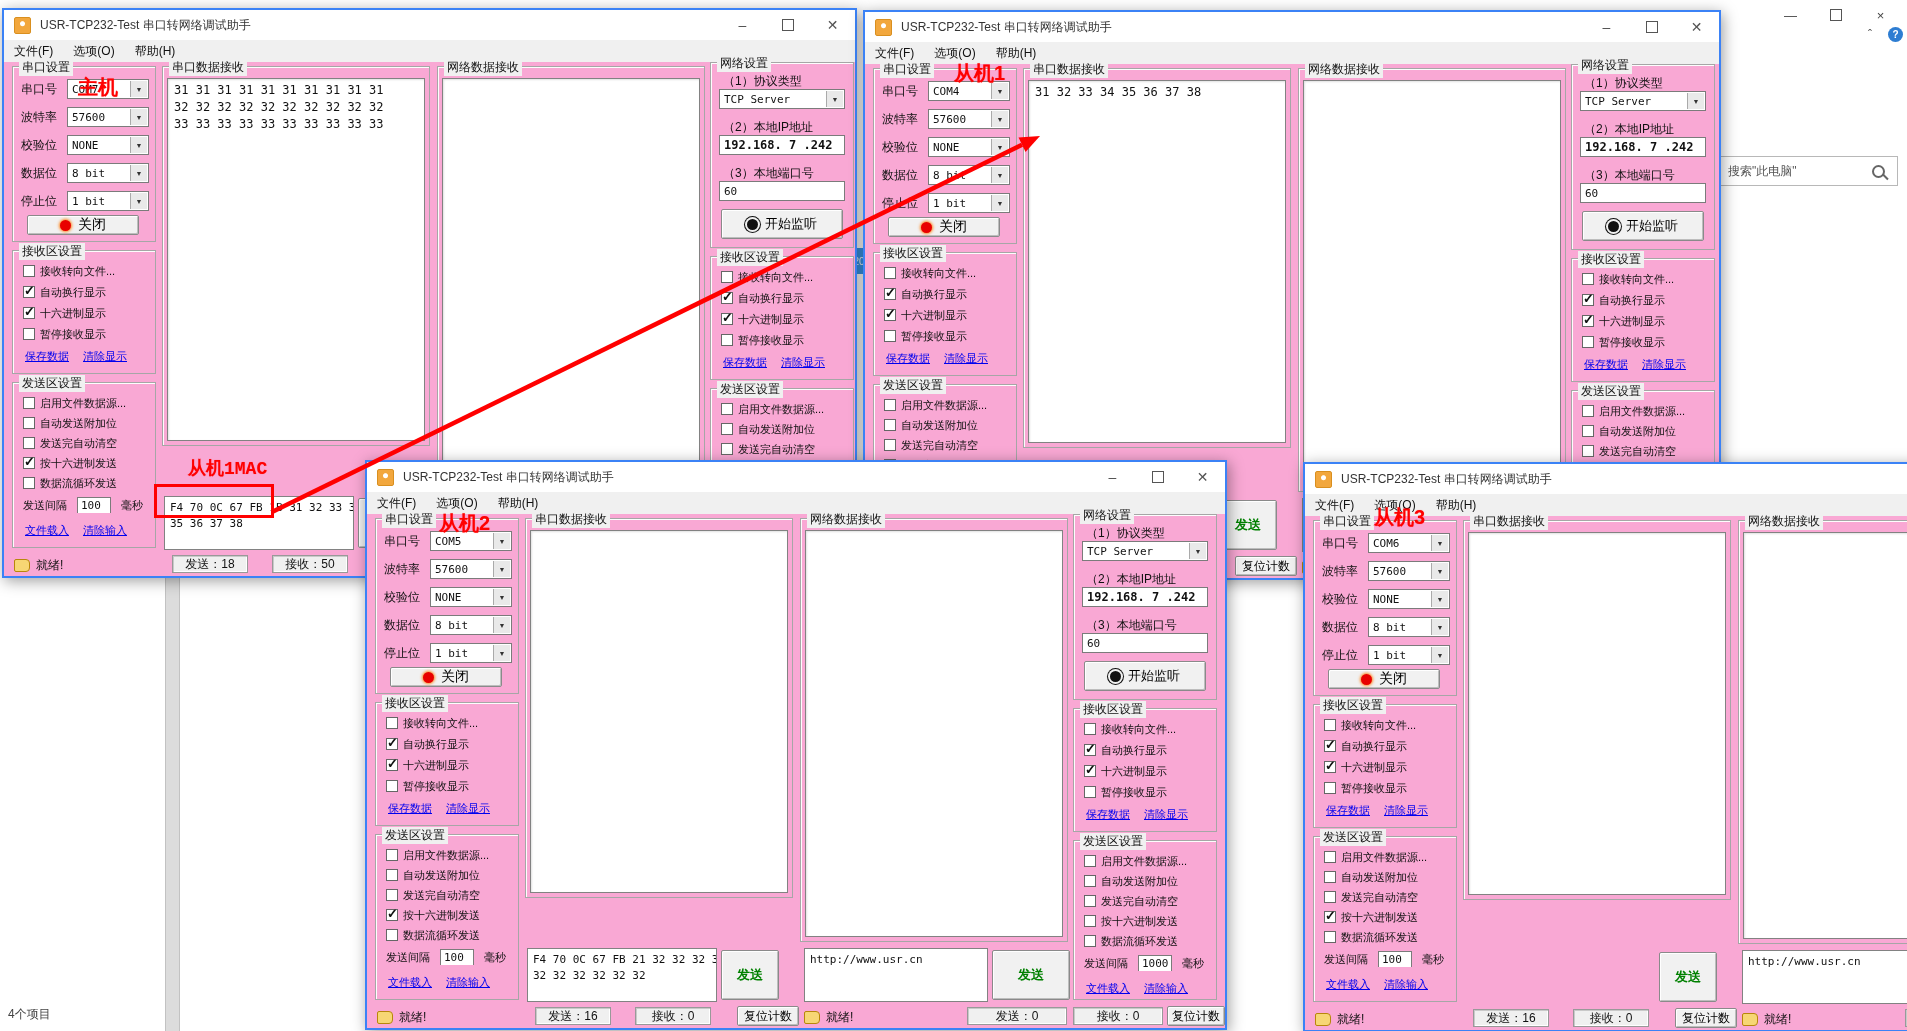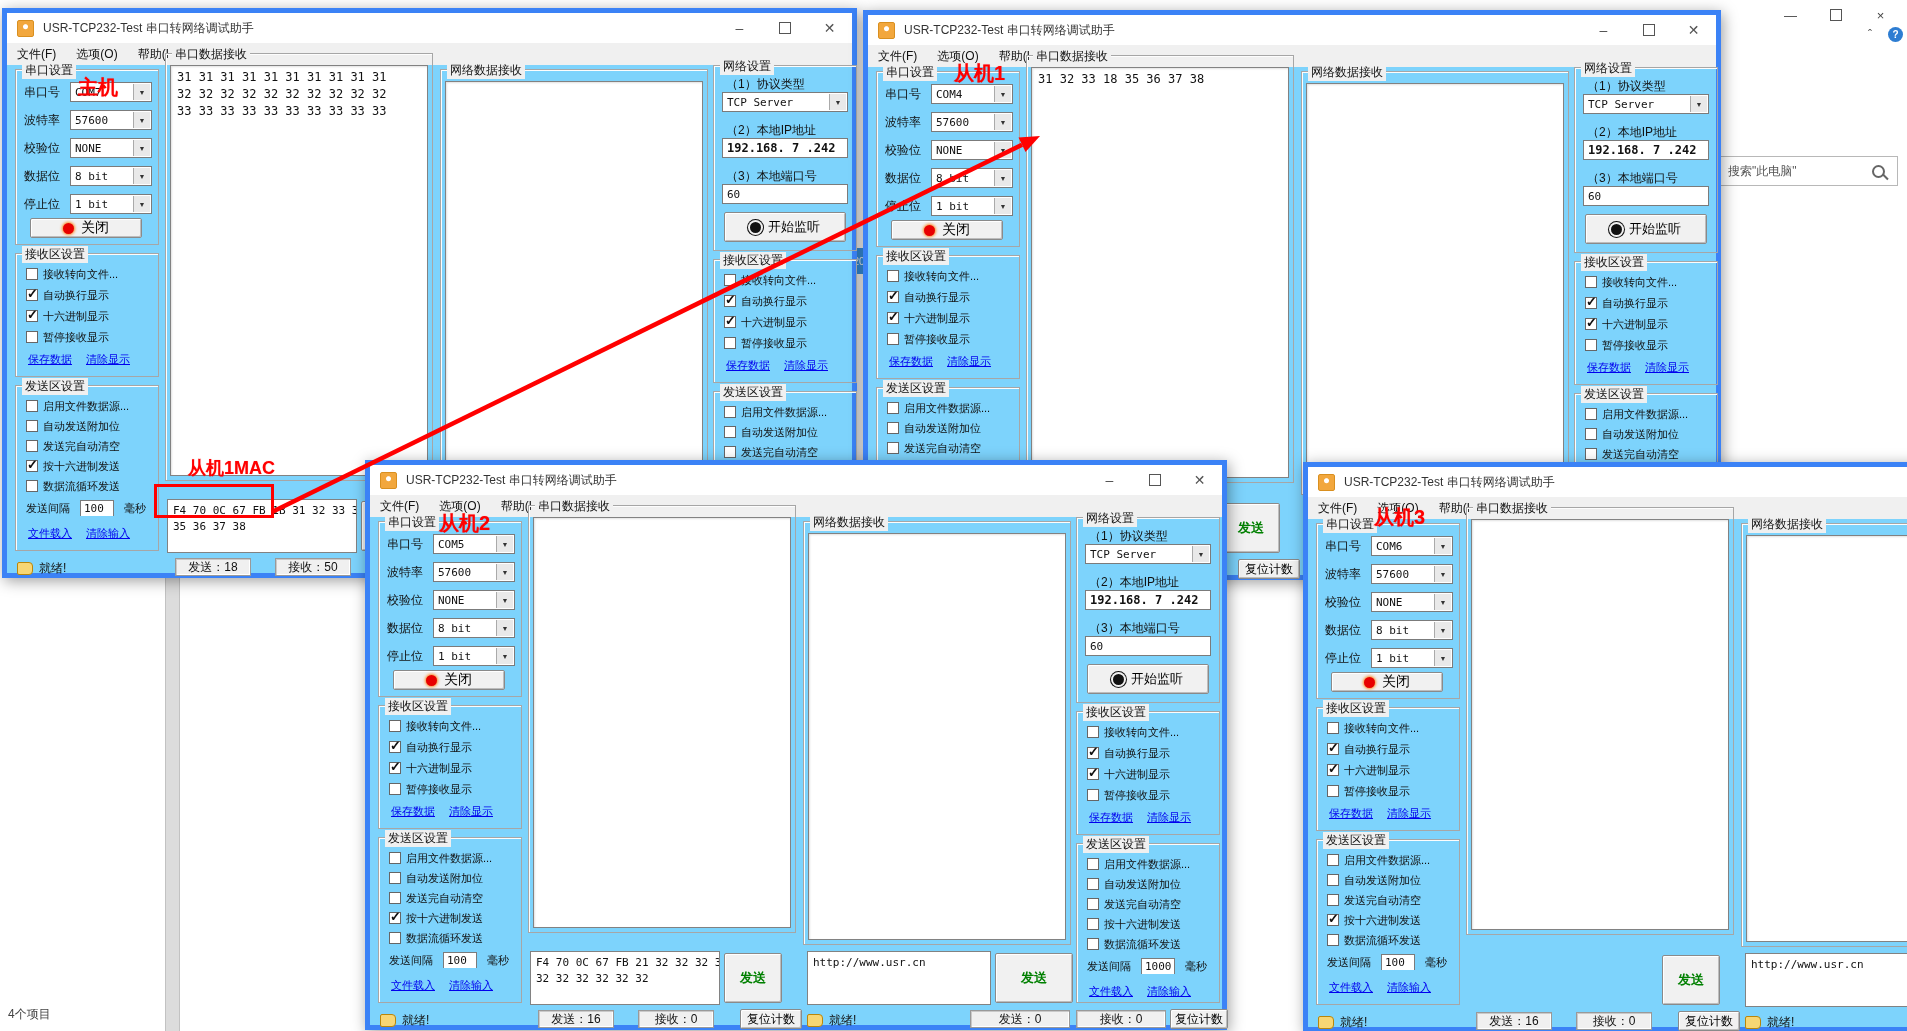--- a/index.html
+++ b/index.html
@@ -1,19 +1,19 @@
 <!DOCTYPE html>
 <html><head>
 <meta charset="utf-8">
 <style>
   html,body{margin:0;padding:0}
   body{width:1907px;height:1031px;overflow:hidden;background:#fff;position:relative;
        font-family:"Liberation Sans",sans-serif;color:#111}
   
-  .win{position:absolute;background:#7dd3fc;border:5px solid #3b82f6;
+  .win{position:absolute;background:#f9a8d4;border:2px solid #3b82f6;
        box-shadow:2px 3px 14px rgba(0,0,0,.38);box-sizing:border-box}
   .tbar{position:absolute;left:0;top:0;right:0;height:30px;background:#fff;
         display:flex;align-items:center;overflow:hidden}
   .appicon{width:15px;height:15px;margin:0 9px 0 10px;flex:none;border-radius:2px;
            background:radial-gradient(circle at 50% 38%, #fff 0 2px, #f2a73d 3px);
            border:1px solid #d98f1f}
   .wtitle{font-size:12px;color:#333;white-space:nowrap}
   .wbtns{margin-left:auto;display:flex;height:100%}
   .wbtn{width:45px;height:100%;display:flex;align-items:center;justify-content:center;
         font-size:14px;color:#555;cursor:default}
@@ -75,21 +75,21 @@
           border:1px solid #7b7b7b;font-family:"DejaVu Sans Mono",monospace;
           display:flex;align-items:center;padding-left:4px;box-sizing:border-box;
           white-space:nowrap;overflow:hidden}
   .ipval{font-size:12px;font-weight:bold}
   .portval{font-size:11px}
   .listenbtn{left:10px;top:146px;width:122px;height:30px;font-size:13px}
   
   .g-serial{left:8px;top:56px;width:144px;height:176px}
   .g-recv-l{left:8px;top:240px;width:144px;height:124px}
   .g-send-l{left:8px;top:372px;width:144px;height:166px}
-  .g-srecv{left:158px;top:40px;width:268px;height:428px}
+  .g-srecv{left:158px;top:56px;width:268px;height:380px}
   .g-nrecv{left:433px;top:56px;width:268px;height:424px}
   .g-net{left:706px;top:52px;width:144px;height:186px}
   .g-recv-r{left:706px;top:246px;width:144px;height:124px}
   .g-send-r{left:706px;top:378px;width:144px;height:160px}
   .si-serial{left:160px;top:486px;width:190px;height:54px}
   .sb-serial{left:354px;top:488px;width:58px;height:50px}
   .si-net{left:437px;top:486px;width:184px;height:54px}
   .sb-net{left:625px;top:488px;width:78px;height:50px}
   .ready-s{left:10px;top:547px}
   .st-ss{left:168px;top:545px;width:76px}
@@ -508,21 +508,21 @@
       <span class="cbl">毫秒</span>
     </div>
     <div class="linkrow" style="top:140px">
       <a class="lnk">文件载入</a>
       <a class="lnk">清除输入</a>
     </div>
   </div>
 
   <div class="group g-srecv">
     <span class="glabel">串口数据接收</span>
-    <div class="rxwrap">31 32 33 18 35 36 37 38</div>
+    <div class="rxwrap">31 32 33 34 35 36 37 38</div>
   </div>
   <div class="sendbox si-serial"></div>
   <button class="btn3d sendbtn sb-serial">发送</button>
   <div class="ready ready-s">
     <span class="hand"></span>
     <span>就绪!</span>
   </div>
   <div class="sbox st-ss">
       <span>发送：</span>
       <span></span>
@@ -1001,14 +1001,14 @@
     <span class="hand"></span>
     <span>就绪!</span>
   </div>
   <div class="sbox st-ns"></div>
 
 </div>
 <div class="ann-label" style="left: 78px; top: 74px; font-size: 20px; color: rgb(255, 0, 0);">主机</div>
 <div class="ann-label" style="left: 954px; top: 60px; font-size: 20px; color: rgb(255, 0, 0);">从机1</div>
 <div class="ann-label" style="left: 439px; top: 510px; font-size: 20px; color: rgb(255, 0, 0);">从机2</div>
 <div class="ann-label" style="left: 1374px; top: 504px; font-size: 20px; color: rgb(255, 0, 0);">从机3</div>
-<div class="ann-label" style="left: 188px; top: 456px; font-size: 18px; color: rgb(255, 0, 0);">从机1MAC</div>
+<div class="ann-label" style="left: 188px; top: 456px; font-size: 18px; color: rgb(255, 0, 0); font-family: Liberation Mono, monospace;">从机1MAC</div>
 <div class="ann-box" style="left: 154px; top: 484px; width: 120px; height: 34px; border-color: rgb(255, 0, 0);"></div>
 
 </body></html>

